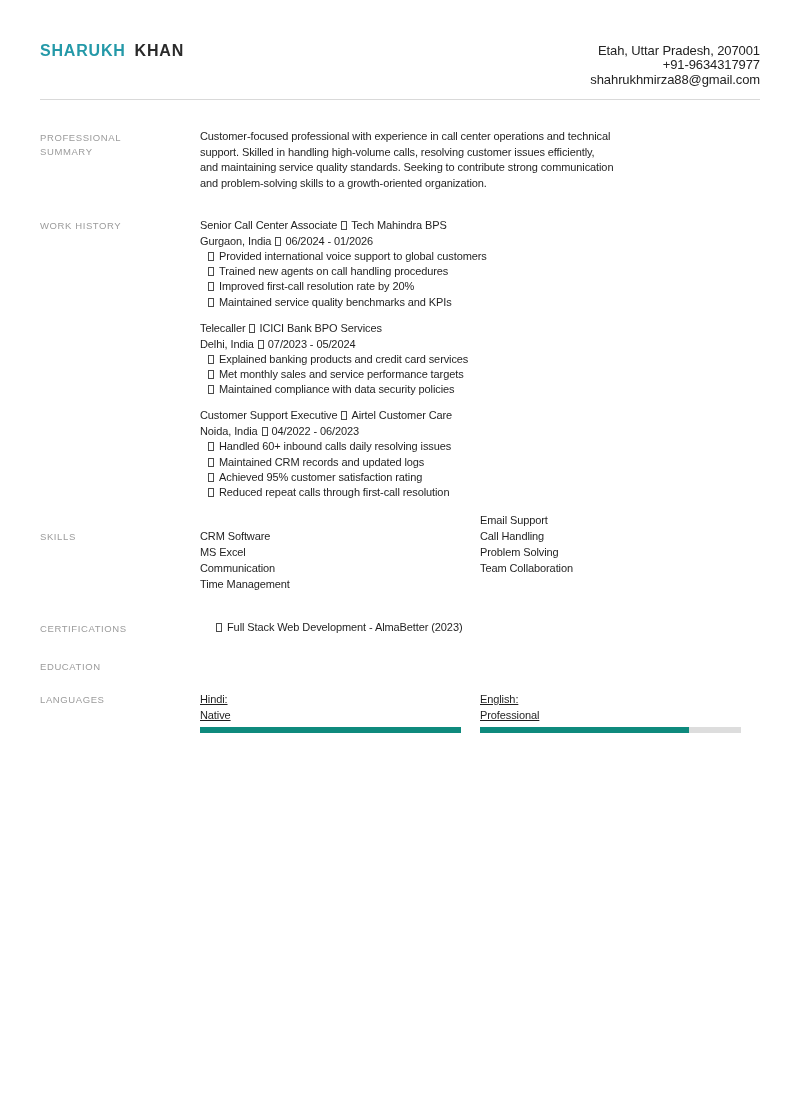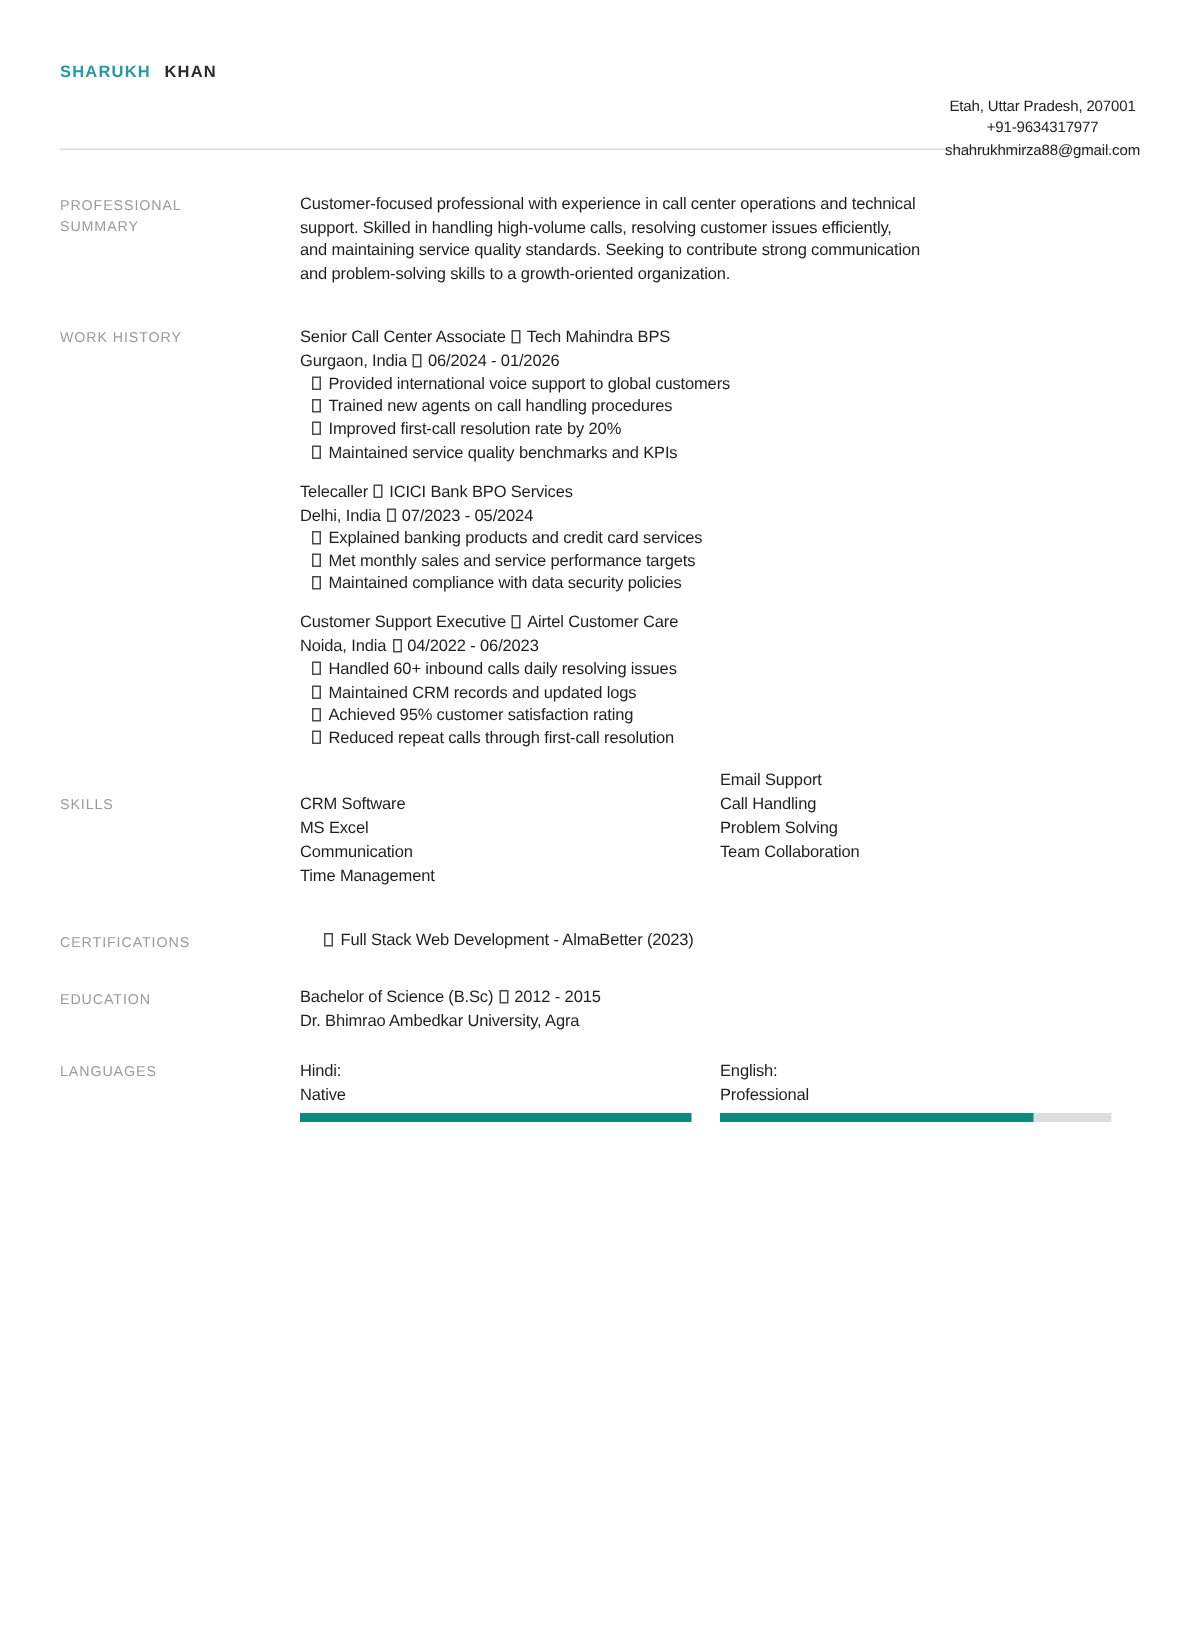--- a/index.html
+++ b/index.html
@@ -20,24 +20,24 @@
     overflow: hidden;
   }
   .page { padding: 40px 40px 0 40px; width: 800px; }
 
   
   .header {
     display: flex; justify-content: space-between; align-items: flex-start;
     height: 60px;
     border-bottom: 1px solid var(--rule-gray);
   }
-  .name { font-size: 11px; font-weight: bold; letter-spacing: 0.8px; padding-top: 2px; }
+  .name { font-size: 16px; font-weight: bold; letter-spacing: 0.8px; padding-top: 2px; }
   .name .first { color: var(--accent-name); margin-right: 9px; }
   .name .last  { color: #2a2a2a; }
-  .contact { text-align: center; font-size: 10px; line-height: 14.3px; padding-top: 4px; color: #222; margin-top: 21px; }
+  .contact { text-align: right; font-size: 13px; line-height: 14.3px; padding-top: 4px; color: #222; }
 
   
   .row { display: flex; }
   .section-label {
     width: 120px; margin-right: 40px; flex-shrink: 0;
     color: var(--label-gray);
     font-size: 9.5px; letter-spacing: 0.6px; line-height: 14px;
     padding-top: 2px;
     text-transform: uppercase;
   }
@@ -73,21 +73,21 @@
   .row-certs { margin-top: 28px; }
   .certs li { list-style: none; line-height: 15.5px; margin-left: 16px; }
 
   .row-edu { margin-top: 22px; justify-content: space-between; }
   .edu-line { line-height: 15.5px; }
 
   .row-lang { margin-top: 17px; }
   .lang-cols { display: flex; }
   .lang-item { width: 261px; }
   .lang-item.first { margin-right: 19px; }
-  .lang-name, .lang-level { line-height: 16px; }
+  .lang-name, .lang-level { line-height: 16px; text-decoration: underline; }
   .lang-bar {
     margin-top: 4px; height: 6px; width: 100%;
     background: var(--bar-track);
     position: relative;
   }
   .lang-bar-fill { height: 100%; background: var(--bar-fill); }
 </style>
 </head>
 <body>
 
@@ -186,26 +186,20 @@
     <div class="section-label">CERTIFICATIONS</div>
     <div class="content">
       <ul class="certs">
         <li><span class="tofu lead"></span><span>Full Stack Web Development - AlmaBetter (2023)</span></li>
       </ul>
     </div>
   </div>
 
   <div class="row row-edu">
     <div class="section-label">EDUCATION</div>
-    <div class="content">
-      <div class="edu-line">
-        <span>Bachelor of Science (B.Sc)</span><span class="tofu"></span><span>2012 - 2015</span>
-      </div>
-      <div class="edu-line">Dr. Bhimrao Ambedkar University, Agra</div>
-    </div>
   </div>
 
   <div class="row row-lang">
     <div class="section-label">LANGUAGES</div>
     <div class="content">
       <div class="lang-cols">
         <div class="lang-item first">
           <div class="lang-name">Hindi:</div>
           <div class="lang-level">Native</div>
           <div class="lang-bar">

